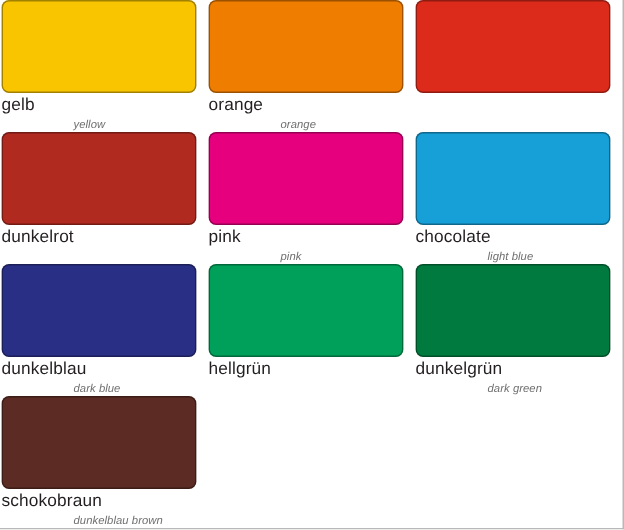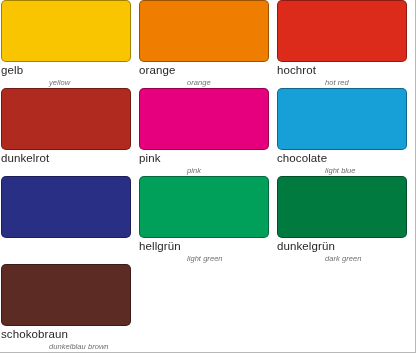--- a/index.html
+++ b/index.html
@@ -84,24 +84,20 @@
       </div>
       <div class="cell">
         <div class="swatch" style="background-color: rgb(238, 125, 0);"></div>
         <div class="labels">
           <div class="name-de">orange</div>
           <div class="name-en">orange</div>
         </div>
       </div>
       <div class="cell">
         <div class="swatch" style="background-color: rgb(220, 42, 27);"></div>
-        <div class="labels">
-          <div class="name-de">hochrot</div>
-          <div class="name-en">hot red</div>
-        </div>
       </div>
     </div>
 
     <div class="row">
       <div class="cell">
         <div class="swatch" style="background-color: rgb(176, 42, 32);"></div>
         <div class="labels">
           <div class="name-de">dunkelrot</div>
         </div>
       </div>
@@ -117,26 +113,29 @@
         <div class="labels">
           <div class="name-de">chocolate</div>
           <div class="name-en">light blue</div>
         </div>
       </div>
     </div>
 
     <div class="row">
       <div class="cell">
         <div class="swatch" style="background-color: rgb(42, 47, 134);"></div>
+        <div class="labels">
+          <div class="name-de">dunkelblau</div>
+          <div class="name-en">dark blue</div>
+        </div>
       </div>
       <div class="cell">
         <div class="swatch" style="background-color: rgb(0, 160, 90);"></div>
         <div class="labels">
           <div class="name-de">hellgrün</div>
-          <div class="name-en">light green</div>
         </div>
       </div>
       <div class="cell">
         <div class="swatch" style="background-color: rgb(0, 122, 62);"></div>
         <div class="labels">
           <div class="name-de">dunkelgrün</div>
           <div class="name-en">dark green</div>
         </div>
       </div>
     </div>

